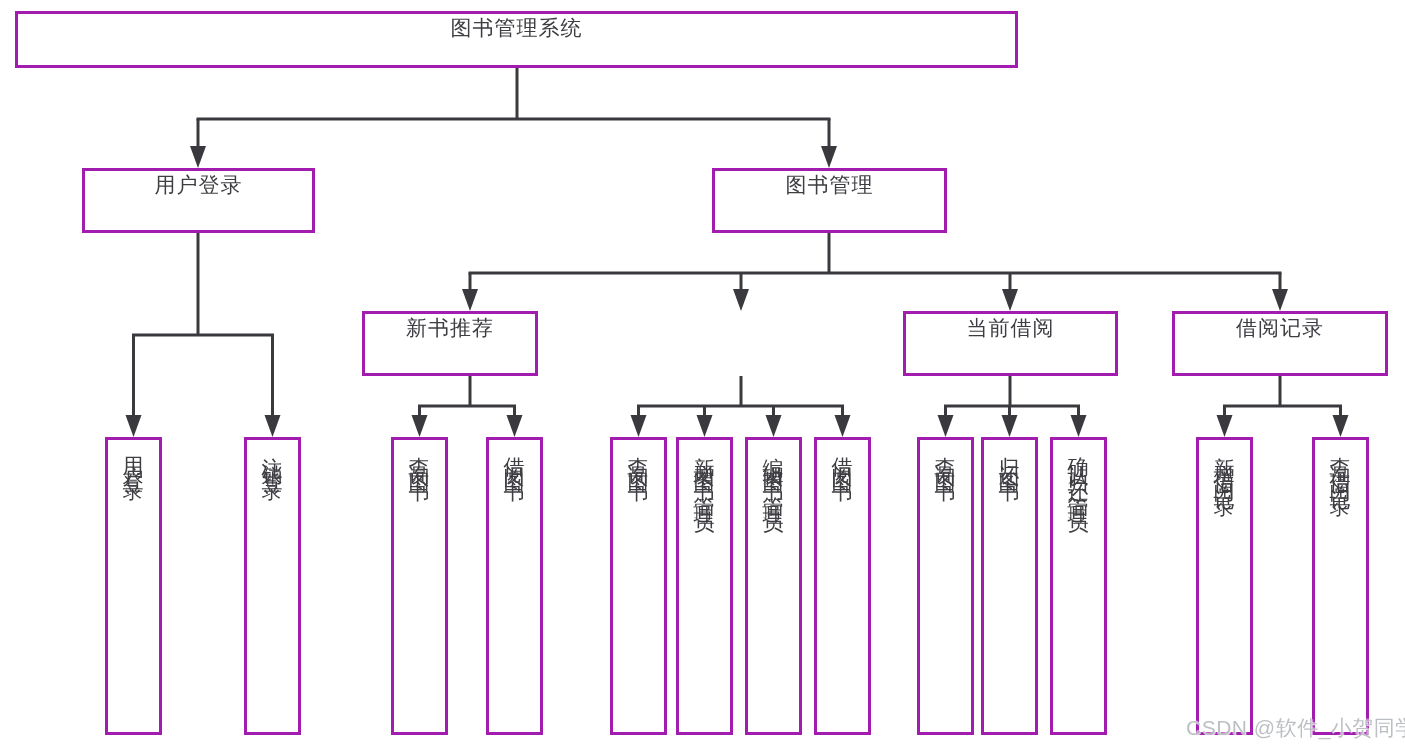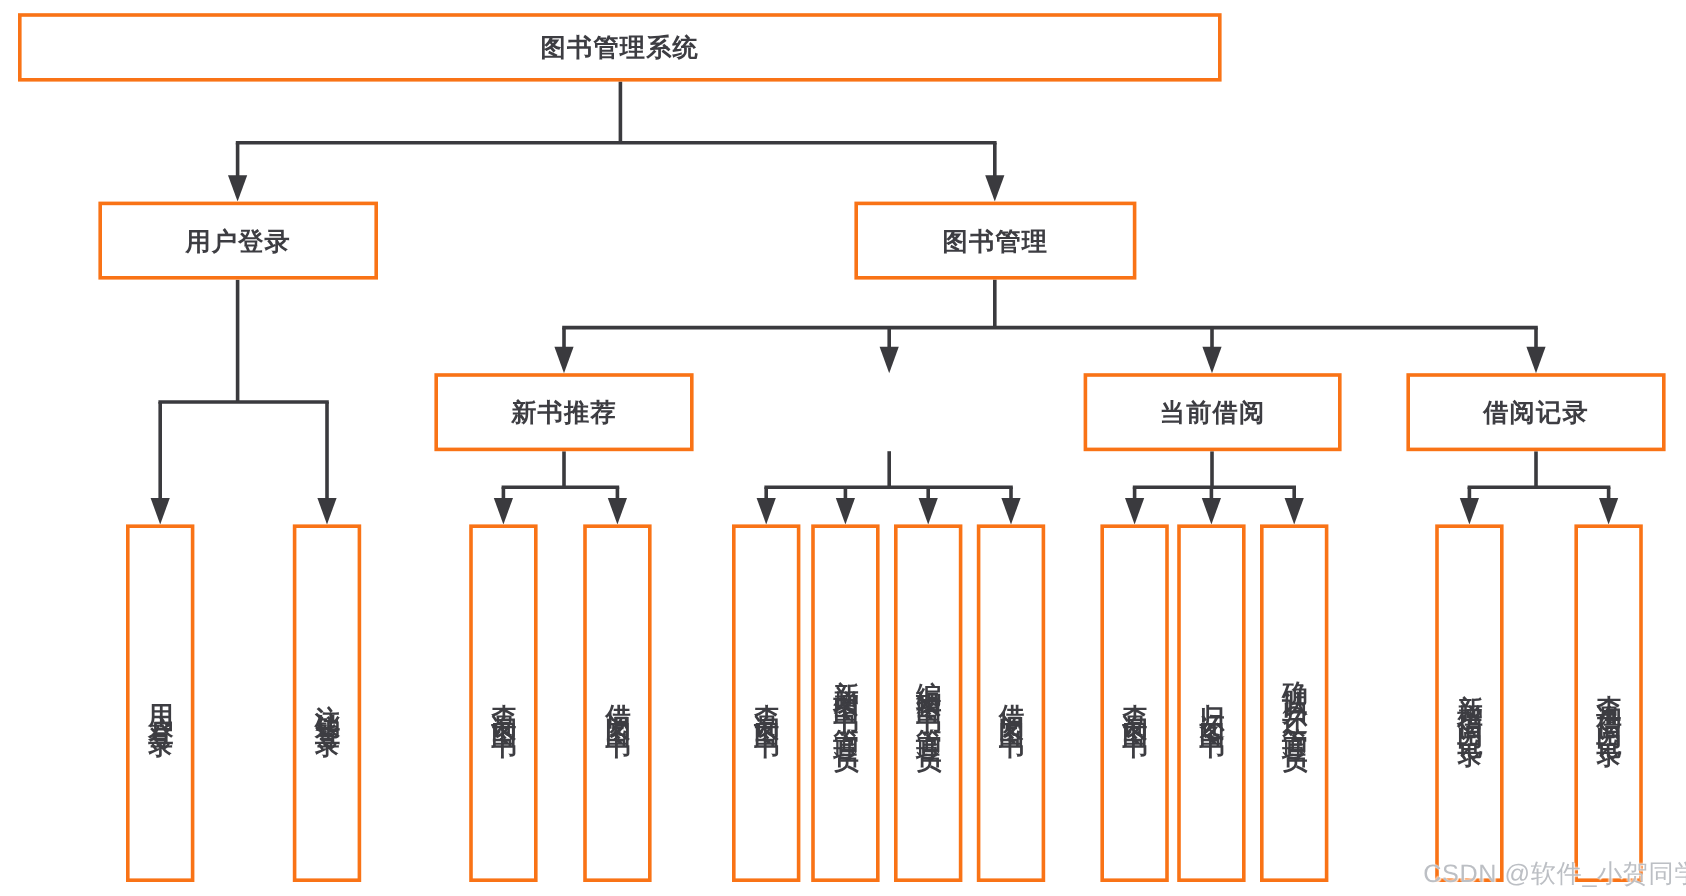--- a/index.html
+++ b/index.html
@@ -10,25 +10,23 @@
     background: #ffffff;
     overflow: hidden;
     font-family: "Liberation Sans", "DejaVu Sans", sans-serif;
     color: #3d3d42;
   }
   #wires { position: absolute; left: 0; top: 0; width: 1405px; height: 747px; }
   .node {
     position: absolute;
     box-sizing: border-box;
     background: #ffffff;
-    border: 3px solid #f97316;
+    border: 3px solid #a21caf;
     display: flex;
-    align-items: center;
     justify-content: center;
-    font-weight: bold;
   }
   .h-node { font-size: 21px; letter-spacing: 1px; }
   .v-node .vtext {
     writing-mode: vertical-rl;
     text-orientation: mixed;
     font-size: 21px;
     letter-spacing: 8px;
     line-height: 1;
     white-space: nowrap;
   }
@@ -129,21 +127,21 @@
     <span>图书管理系统</span>
   </div>
 
   <div class="node h-node" style="left:82px; top:168px; width:233px; height:65px;">
     <span>用户登录</span>
   </div>
   <div class="node h-node" style="left:712px; top:168px; width:235px; height:65px;">
     <span>图书管理</span>
   </div>
 
-  <div class="node h-node" style="left:362px; top:311px; width:216px; height:65px;">
+  <div class="node h-node" style="left:362px; top:311px; width:176px; height:65px;">
     <span>新书推荐</span>
   </div>
   <div class="node h-node" style="left:903px; top:311px; width:215px; height:65px;">
     <span>当前借阅</span>
   </div>
   <div class="node h-node" style="left:1172px; top:311px; width:216px; height:65px;">
     <span>借阅记录</span>
   </div>
 
   <div class="node v-node" style="left:105px; top:437px; width:57px; height:298px;">

